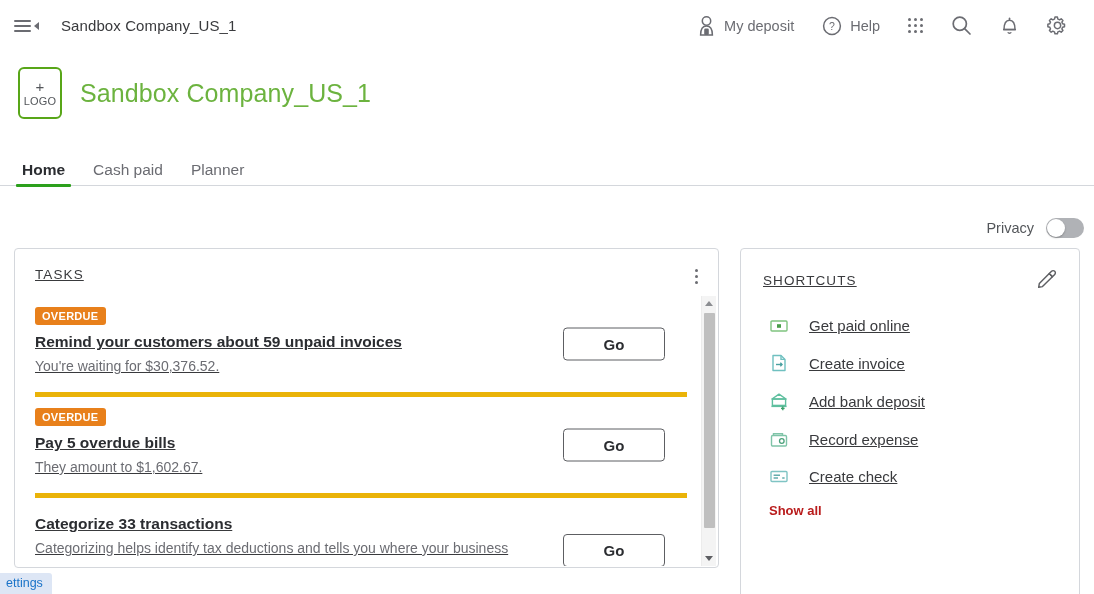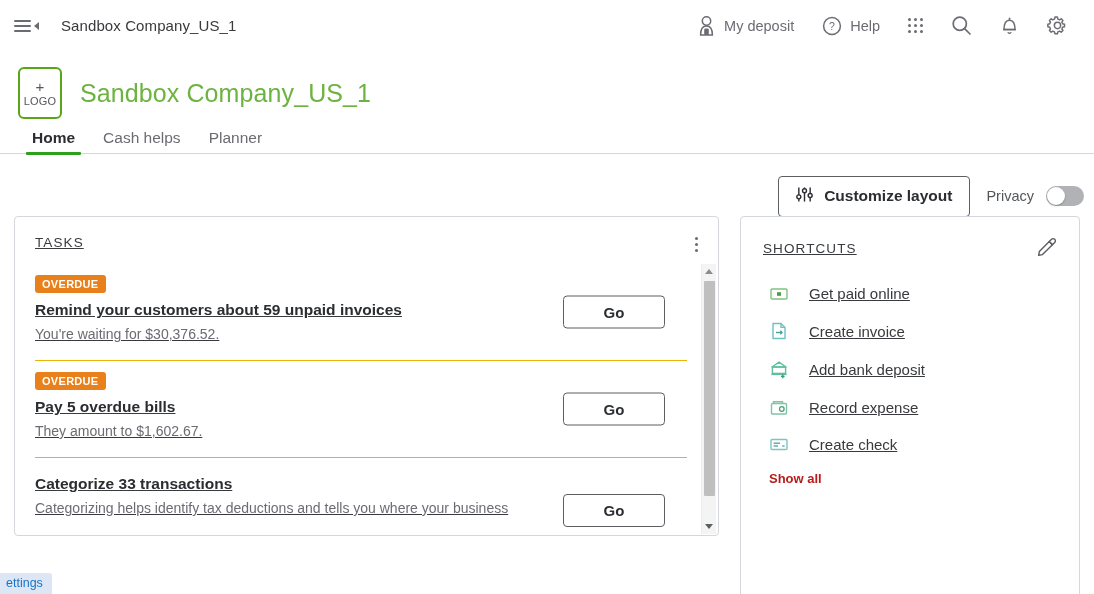--- a/index.html
+++ b/index.html
@@ -118,23 +118,23 @@
     font-size: 25px;
     color: #6cb33f;
     margin-left: 18px;
     letter-spacing: .1px;
     cursor: pointer;
   }
 
   
   .tabs-wrap {
     position: relative;
-    margin-top: 0;
+    margin-top: 32px;
     border-bottom: 1px solid #d4d7dc;
-    padding-left: 18px;
+    padding-left: 8px;
     height: 31px;
   }
   .tabs {
     display: flex;
     align-items: flex-end;
     gap: 0px;
     height: 31px;
   }
   .tab {
     position: relative;
@@ -246,21 +246,21 @@
     height: 270px;
     overflow: hidden;
   }
   .tasks-scroll-area {
     width: 672px;
     padding: 0 0 0 20px;
   }
   .task {
     position: relative;
     padding: 10px 120px 16px 0;
-    border-bottom: 1px solid #eab308;
+    border-bottom: 5px solid #eab308;
   }
   .task:last-child { border-bottom: none; }
   .badge {
     display: inline-block;
     background: #e8801b;
     color: #ffffff;
     font-size: 11px;
     font-weight: bold;
     letter-spacing: .3px;
     padding: 3px 7px 3px 7px;
@@ -473,39 +473,26 @@
     <div class="logo-box">
       <div class="logo-plus">+</div>
       <div class="logo-text">LOGO</div>
     </div>
     <div class="company-name">Sandbox Company_US_1</div>
   </div>
 
   <div class="tabs-wrap">
     <div class="tabs">
       <div class="tab active">Home</div>
-      <div class="tab">Cash helps</div>
+      <div class="tab">Cash paid</div>
       <div class="tab">Planner</div>
     </div>
   </div>
 
   <div class="action-row">
-    <div class="customize-btn">
-      <span class="sliders-icon">
-        <svg width="17" height="17" viewBox="0 0 18 18">
-          <line x1="3" y1="1.5" x2="3" y2="16.5" stroke="#2b2d31" stroke-width="1.5"></line>
-          <line x1="9" y1="1.5" x2="9" y2="16.5" stroke="#2b2d31" stroke-width="1.5"></line>
-          <line x1="15" y1="1.5" x2="15" y2="16.5" stroke="#2b2d31" stroke-width="1.5"></line>
-          <circle cx="3" cy="11.5" r="2.1" fill="#ffffff" stroke="#2b2d31" stroke-width="1.5"></circle>
-          <circle cx="9" cy="5" r="2.1" fill="#ffffff" stroke="#2b2d31" stroke-width="1.5"></circle>
-          <circle cx="15" cy="10" r="2.1" fill="#ffffff" stroke="#2b2d31" stroke-width="1.5"></circle>
-        </svg>
-      </span>
-      <span>Customize layout</span>
-    </div>
     <div class="privacy-label">Privacy</div>
     <div class="toggle">
       <div class="knob"></div>
     </div>
   </div>
 
   <div class="main">
 
     <div class="card tasks-card">
       <div class="card-head">

